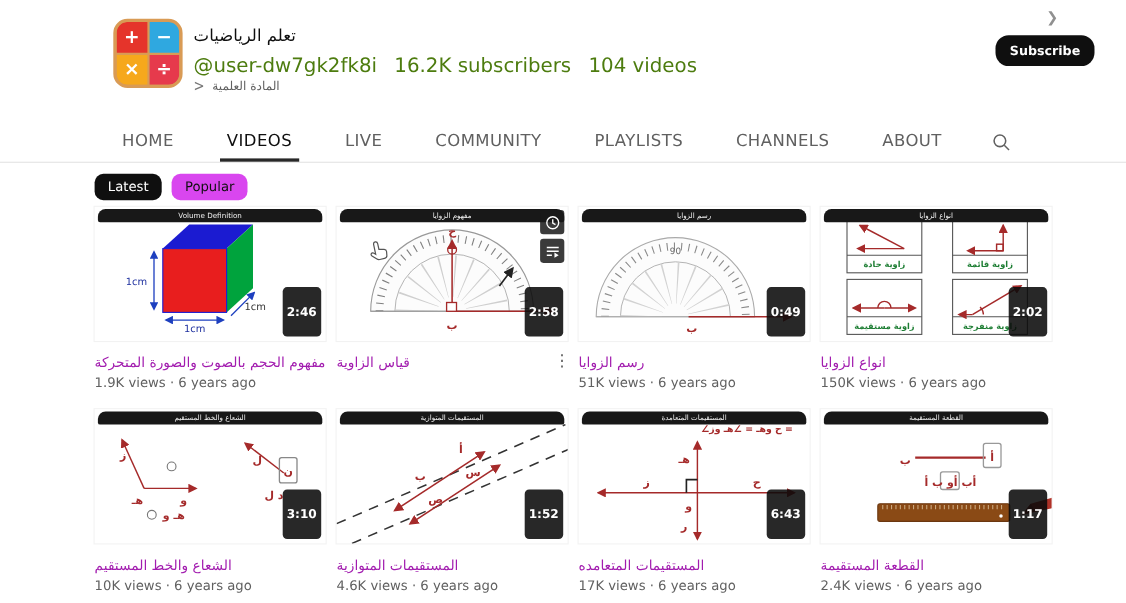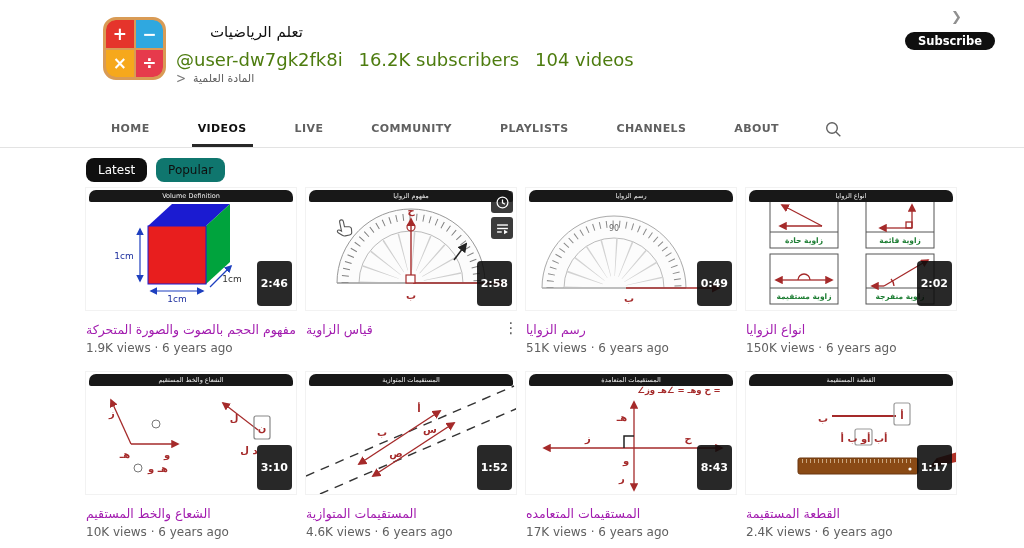--- a/index.html
+++ b/index.html
@@ -8,39 +8,39 @@
   .page { position:absolute; inset:0; background:#fff; }
 
   
   .header { position:absolute; left:0; top:0; width:1024px; height:112px; }
   .avatar { position:absolute; left:103px; top:17px; width:63px; height:63px; border-radius:13px; background:#d99b55; border:3px solid #d99b55; display:grid; grid-template-columns:1fr 1fr; grid-template-rows:1fr 1fr; gap:2px; overflow:hidden; }
   .avatar .q { display:flex; align-items:center; justify-content:center; color:#fff; font-weight:bold; font-size:17px; }
   .q-plus { background:#e5342b; border-top-left-radius:9px; }
   .q-minus { background:#2fa8e0; border-top-right-radius:9px; }
   .q-times { background:#f6a81c; border-bottom-left-radius:9px; }
   .q-div { background:#e63a4c; border-bottom-right-radius:9px; }
-  .ch-title { position:absolute; left:176px; top:23px; font-size:15px; font-weight:500; color:#0f0f0f;margin-left:34px; }
+  .ch-title { position:absolute; left:176px; top:23px; font-size:15px; font-weight:500; color:#0f0f0f; }
   .ch-meta { position:absolute; left:176px; top:49px; font-size:18px; color:#4d7c0f; }
   .ch-meta span { margin-right:10px; }
   .ch-desc { position:absolute; left:176px; top:71px; font-size:11px; color:#606060; display:flex; align-items:center; gap:7px; cursor:pointer; }
   .ch-desc .chev { font-size:12px; color:#777; transform:scaleY(1.2); }
-  .subscribe { position:absolute; left:905px; top:32px; height:18px; padding:0 13px; background:#0f0f0f; color:#fff; font-size:11.5px; font-weight:600; border:none; border-radius:12px; font-family:inherit; cursor:pointer; }
+  .subscribe { position:absolute; left:905px; top:32px; height:28px; padding:0 13px; background:#0f0f0f; color:#fff; font-size:11.5px; font-weight:600; border:none; border-radius:12px; font-family:inherit; cursor:pointer; }
 
   
   .tabs { position:absolute; left:0; top:112px; width:1024px; height:36px; border-bottom:1px solid #e3e3e3; display:flex; align-items:stretch; gap:36px; padding-left:105px; }
-  .tab { font-size:11px; letter-spacing:.4px; font-weight:700; color:#606060; display:flex; align-items:center; padding:0 6px; border-bottom:3px solid transparent; cursor:pointer; white-space:nowrap; }
+  .tab { font-size:15px; letter-spacing:.4px; font-weight:400; color:#606060; display:flex; align-items:center; padding:0 6px; border-bottom:3px solid transparent; cursor:pointer; white-space:nowrap; }
   .tab.active { color:#0f0f0f; border-bottom-color:#282828; }
   .tab-search { display:flex; align-items:center; padding:0 4px; cursor:pointer; }
   .tabs-overflow { position:absolute; right:62px; top:9px; color:#909090; font-size:13px; cursor:pointer; }
 
   
   .chips { position:absolute; left:86px; top:158px; display:flex; gap:9px; }
   .chip { height:24px; padding:0 12px; border-radius:8px; font-size:12px; font-weight:500; border:none; font-family:inherit; cursor:pointer; display:flex; align-items:center; }
   .chip.on { background:#0f0f0f; color:#fff; }
-  .chip.off { background:#0f766e; color:#0f0f0f; }
+  .chip.off { background:#d946ef; color:#0f0f0f; }
 
   
   .grid { position:absolute; left:86px; top:188px; display:grid; grid-template-columns:repeat(4,210px); grid-auto-rows:184px; column-gap:10px; }
   .card { position:relative; width:210px; }
   .thumb { position:relative; width:210px; height:122px; background:#fff; box-shadow:0 0 0 1px rgba(0,0,0,.05); cursor:pointer; }
   .banner { position:absolute; top:2px; left:3px; right:3px; height:12px; background:#181818; border-radius:7px 7px 2px 2px; color:#f0f0f0; font-size:6.5px; display:flex; align-items:center; justify-content:center; overflow:hidden; }
   .dur { position:absolute; right:4px; bottom:4px; background:rgba(10,10,10,.88); color:#fff; font-size:11px; font-weight:600; padding:16px 4px; border-radius:4px; }
   .vtitle { margin-top:12px; font-size:12.5px; line-height:16px; color:#a21caf; cursor:pointer; padding-right:20px; white-space:nowrap; overflow:hidden; }
   .vmeta { margin-top:3px; font-size:12px; color:#606060; }
   .kebab { position:absolute; right:-4px; top:131px; color:#606060; font-size:15px; width:18px; text-align:center; cursor:pointer; }
@@ -286,21 +286,21 @@
           <polyline points="98,76 98,64 108,64" fill="none" stroke="#222" stroke-width="1.5"></polyline>
           <text x="153" y="21" font-size="8.5" font-weight="bold" fill="#a52a2a" text-anchor="middle">∠ح وهـ = ∠هـ وز =</text>
           <g font-size="10" font-weight="bold" fill="#a52a2a" text-anchor="middle">
             <text x="96" y="49">هـ</text>
             <text x="62" y="70">ز</text>
             <text x="162" y="70">ح</text>
             <text x="100" y="92">و</text>
             <text x="96" y="110">ر</text>
           </g>
         </svg>
-        <div class="dur">8:43</div>
+        <div class="dur">6:43</div>
       </div>
       <div class="vtitle">المستقيمات المتعامده</div>
       <div class="vmeta">17K views · 6 years ago</div>
     </div>
 
     <div class="card">
       <div class="thumb">
         <div class="banner">القطعة المستقيمة</div>
         <svg width="210" height="122" viewBox="0 0 210 122">
           <line x1="86" y1="44" x2="150" y2="44" stroke="#a52a2a" stroke-width="2"></line>

